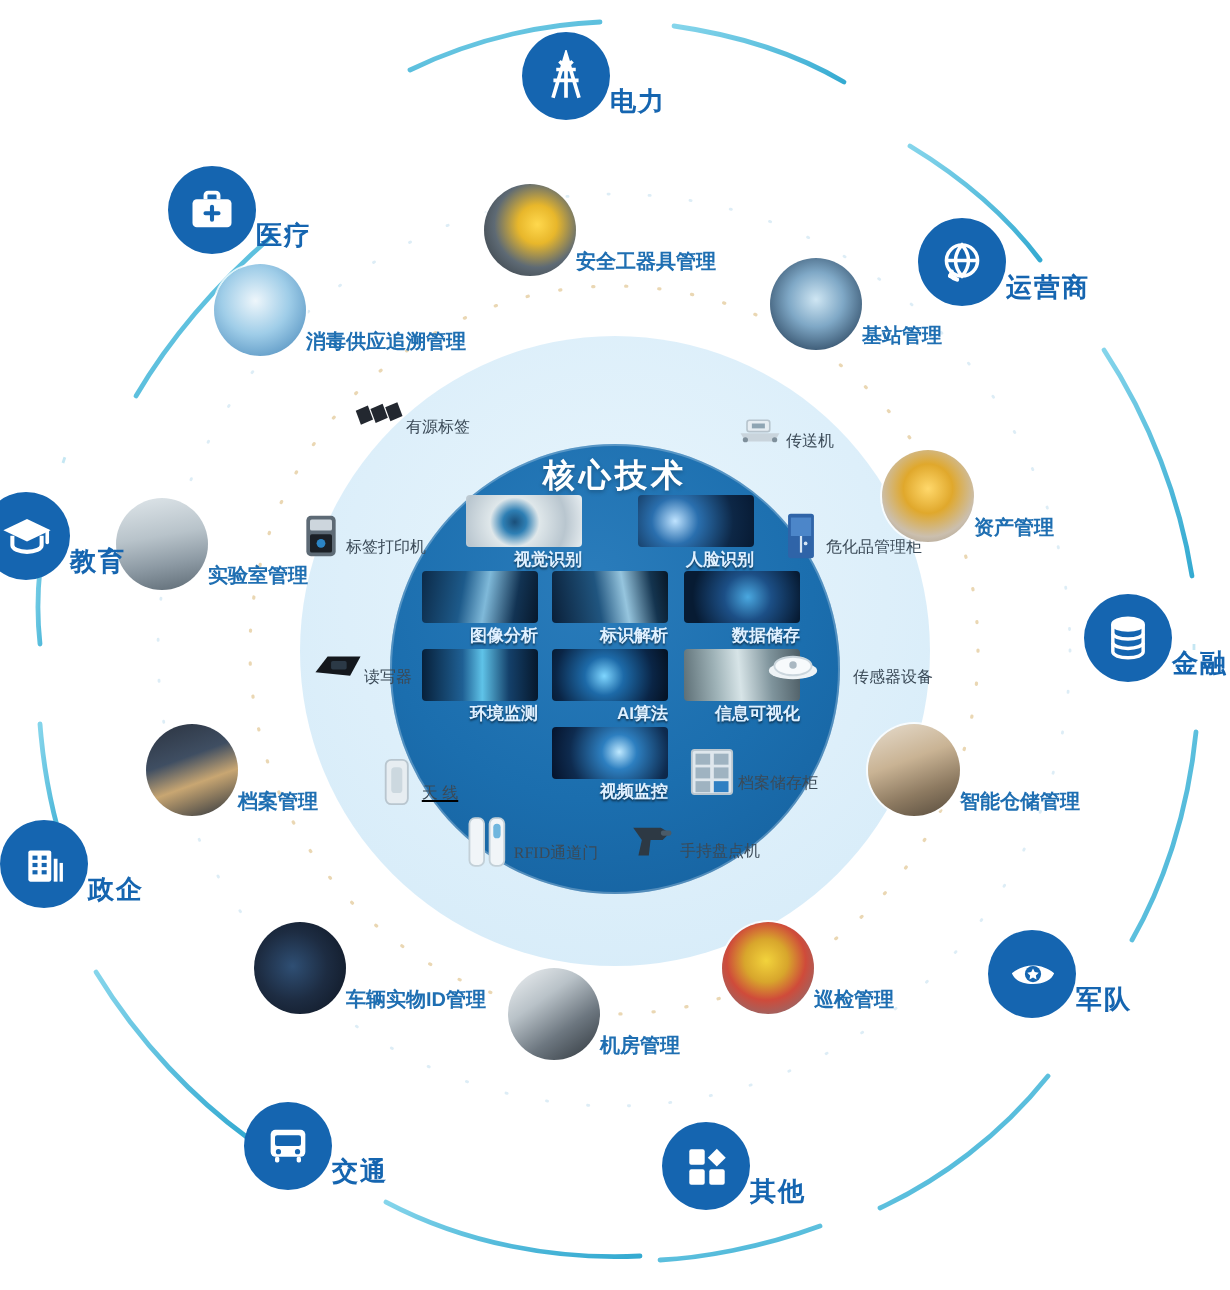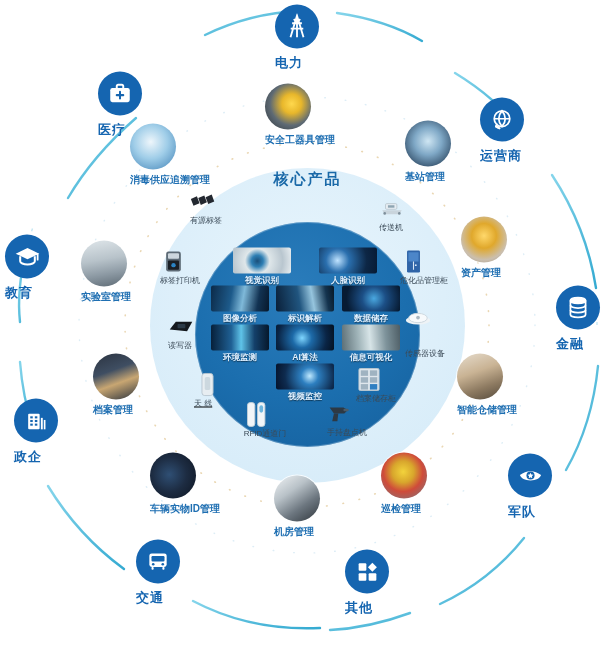--- a/index.html
+++ b/index.html
@@ -24,21 +24,21 @@
   }
   .ring-title{
     position:absolute;text-align:center;color:#1a69a8;font-weight:bold;letter-spacing:2px;
     white-space:nowrap;
   }
   #core-products-title{left:0;right:0;top:170px;font-size:15px;}
   #core-tech-title{left:0;right:0;top:228px;font-size:16px;color:#ffffff;
      text-shadow:0 1px 2px rgba(0,0,0,.25);}
 
   
-  .node{position:absolute;display:flex;flex-direction:column;align-items:flex-start;
+  .node{position:absolute;display:flex;flex-direction:row;align-items:flex-end;
         transform:translate(-50%,-50%);}
   .node .cap{white-space:nowrap;text-align:center;}
 
   
   .ind-badge{
     width:44px;height:44px;border-radius:50%;background:#1565b0;
     display:flex;align-items:center;justify-content:center;color:#fff;
   }
   .ind-badge svg{display:block;}
   .ind-cap{margin-top:5px;font-size:13px;font-weight:bold;color:#1565b0;letter-spacing:1px;}
@@ -47,21 +47,21 @@
   .app-photo{width:46px;height:46px;border-radius:50%;overflow:hidden;
      box-shadow:0 0 0 1px rgba(255,255,255,.8);}
   .app-cap{margin-top:3px;font-size:10px;color:#1f6fb2;font-weight:bold;}
 
   
   .prod-obj{width:26px;height:22px;display:flex;align-items:center;justify-content:center;}
   .prod-cap{margin-top:2px;font-size:8px;color:#3b4a57;}
 
   
   .tech{position:absolute;transform:translate(-50%,-50%);display:flex;
-        flex-direction:column;align-items:center;}
+        flex-direction:column;align-items:flex-end;}
   .tech-img{width:58px;height:26px;border-radius:2px;overflow:hidden;}
   .tech-cap{margin-top:1px;font-size:8.5px;color:#dff0ff;font-weight:bold;
      text-shadow:0 1px 1px rgba(0,0,0,.5);white-space:nowrap;}
 
   .dots{position:absolute;left:0;top:0;width:615px;height:645px;pointer-events:none;}
 </style>
 </head>
 <body>
 
 <div id="stage">
@@ -93,21 +93,21 @@
   </svg>
 
   <svg class="dots" viewBox="0 0 615 645">
     <circle cx="307" cy="325" r="182" fill="none" stroke="#e3c99a" stroke-width="1.6" stroke-linecap="round" stroke-dasharray="0.6 16" opacity=".75"></circle>
     <circle cx="307" cy="325" r="228" fill="none" stroke="#cfe6f2" stroke-width="1.4" stroke-linecap="round" stroke-dasharray="0.6 20" opacity=".7"></circle>
   </svg>
 
   <div class="ring-outer"></div>
   <div class="ring-inner"></div>
 
-  <div class="ring-title" id="core-products-title">核心产品</div>
+  <div class="ring-title" id="core-tech-title">核心技术</div>
 
   <div id="layer-tech">
       <div class="tech" style="left: 262px; top: 267px;">
         <div class="tech-img" style="background: radial-gradient(circle at 42% 52%, rgb(26, 79, 122) 0%, rgb(46, 127, 180) 16%, rgb(223, 231, 234) 34%, rgb(185, 198, 207) 70%, rgb(232, 238, 241) 100%);"></div>
         <div class="tech-cap">视觉识别</div>
       </div>
       <div class="tech" style="left: 348px; top: 267px;">
         <div class="tech-img" style="background: radial-gradient(circle at 32% 50%, rgb(191, 227, 255) 0%, rgb(42, 111, 174) 28%, rgb(13, 39, 70) 70%, rgb(7, 26, 51) 100%);"></div>
         <div class="tech-cap">人脸识别</div>
       </div>
@@ -175,21 +175,21 @@
       </div>
       <div class="node" style="left: 207px; top: 391px; text-decoration: underline;">
         <div class="prod-obj">
           <svg width="13" height="24" viewBox="0 0 14 26">
             <rect x="1" y="1" width="12" height="24" rx="3" fill="#e7edf1" stroke="#b9c6cf"></rect>
             <rect x="4" y="5" width="6" height="14" rx="2" fill="#ccd8df"></rect>
           </svg>
         </div>
         <div class="cap prod-cap">天  线</div>
       </div>
-      <div class="node" style="left: 265px; top: 421px;">
+      <div class="node" style="left: 265px; top: 421px; font-family: Liberation Serif, serif;">
         <div class="prod-obj">
           <svg width="22" height="26" viewBox="0 0 24 28">
             <rect x="2" y="1" width="8" height="26" rx="3" fill="#f1f5f8" stroke="#c3d0d8"></rect>
             <rect x="13" y="1" width="8" height="26" rx="3" fill="#f1f5f8" stroke="#c3d0d8"></rect>
             <rect x="15" y="4" width="4" height="8" rx="2" fill="#6fb6de"></rect>
           </svg>
         </div>
         <div class="cap prod-cap">RFID通道门</div>
       </div>
       <div class="node" style="left: 347px; top: 420px;">

